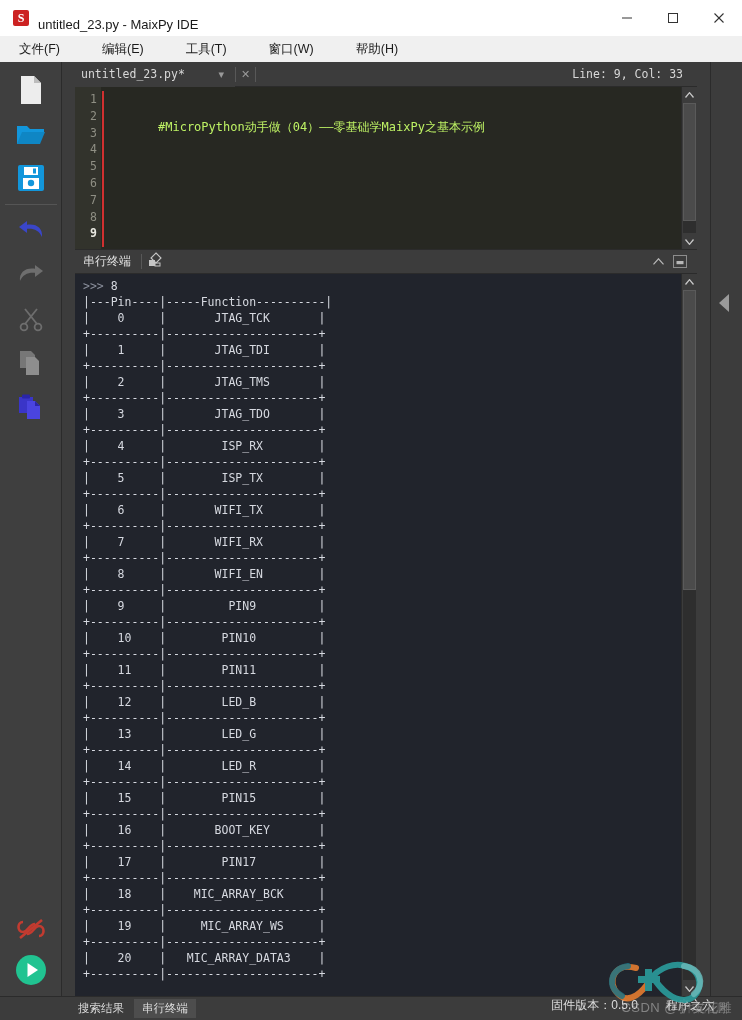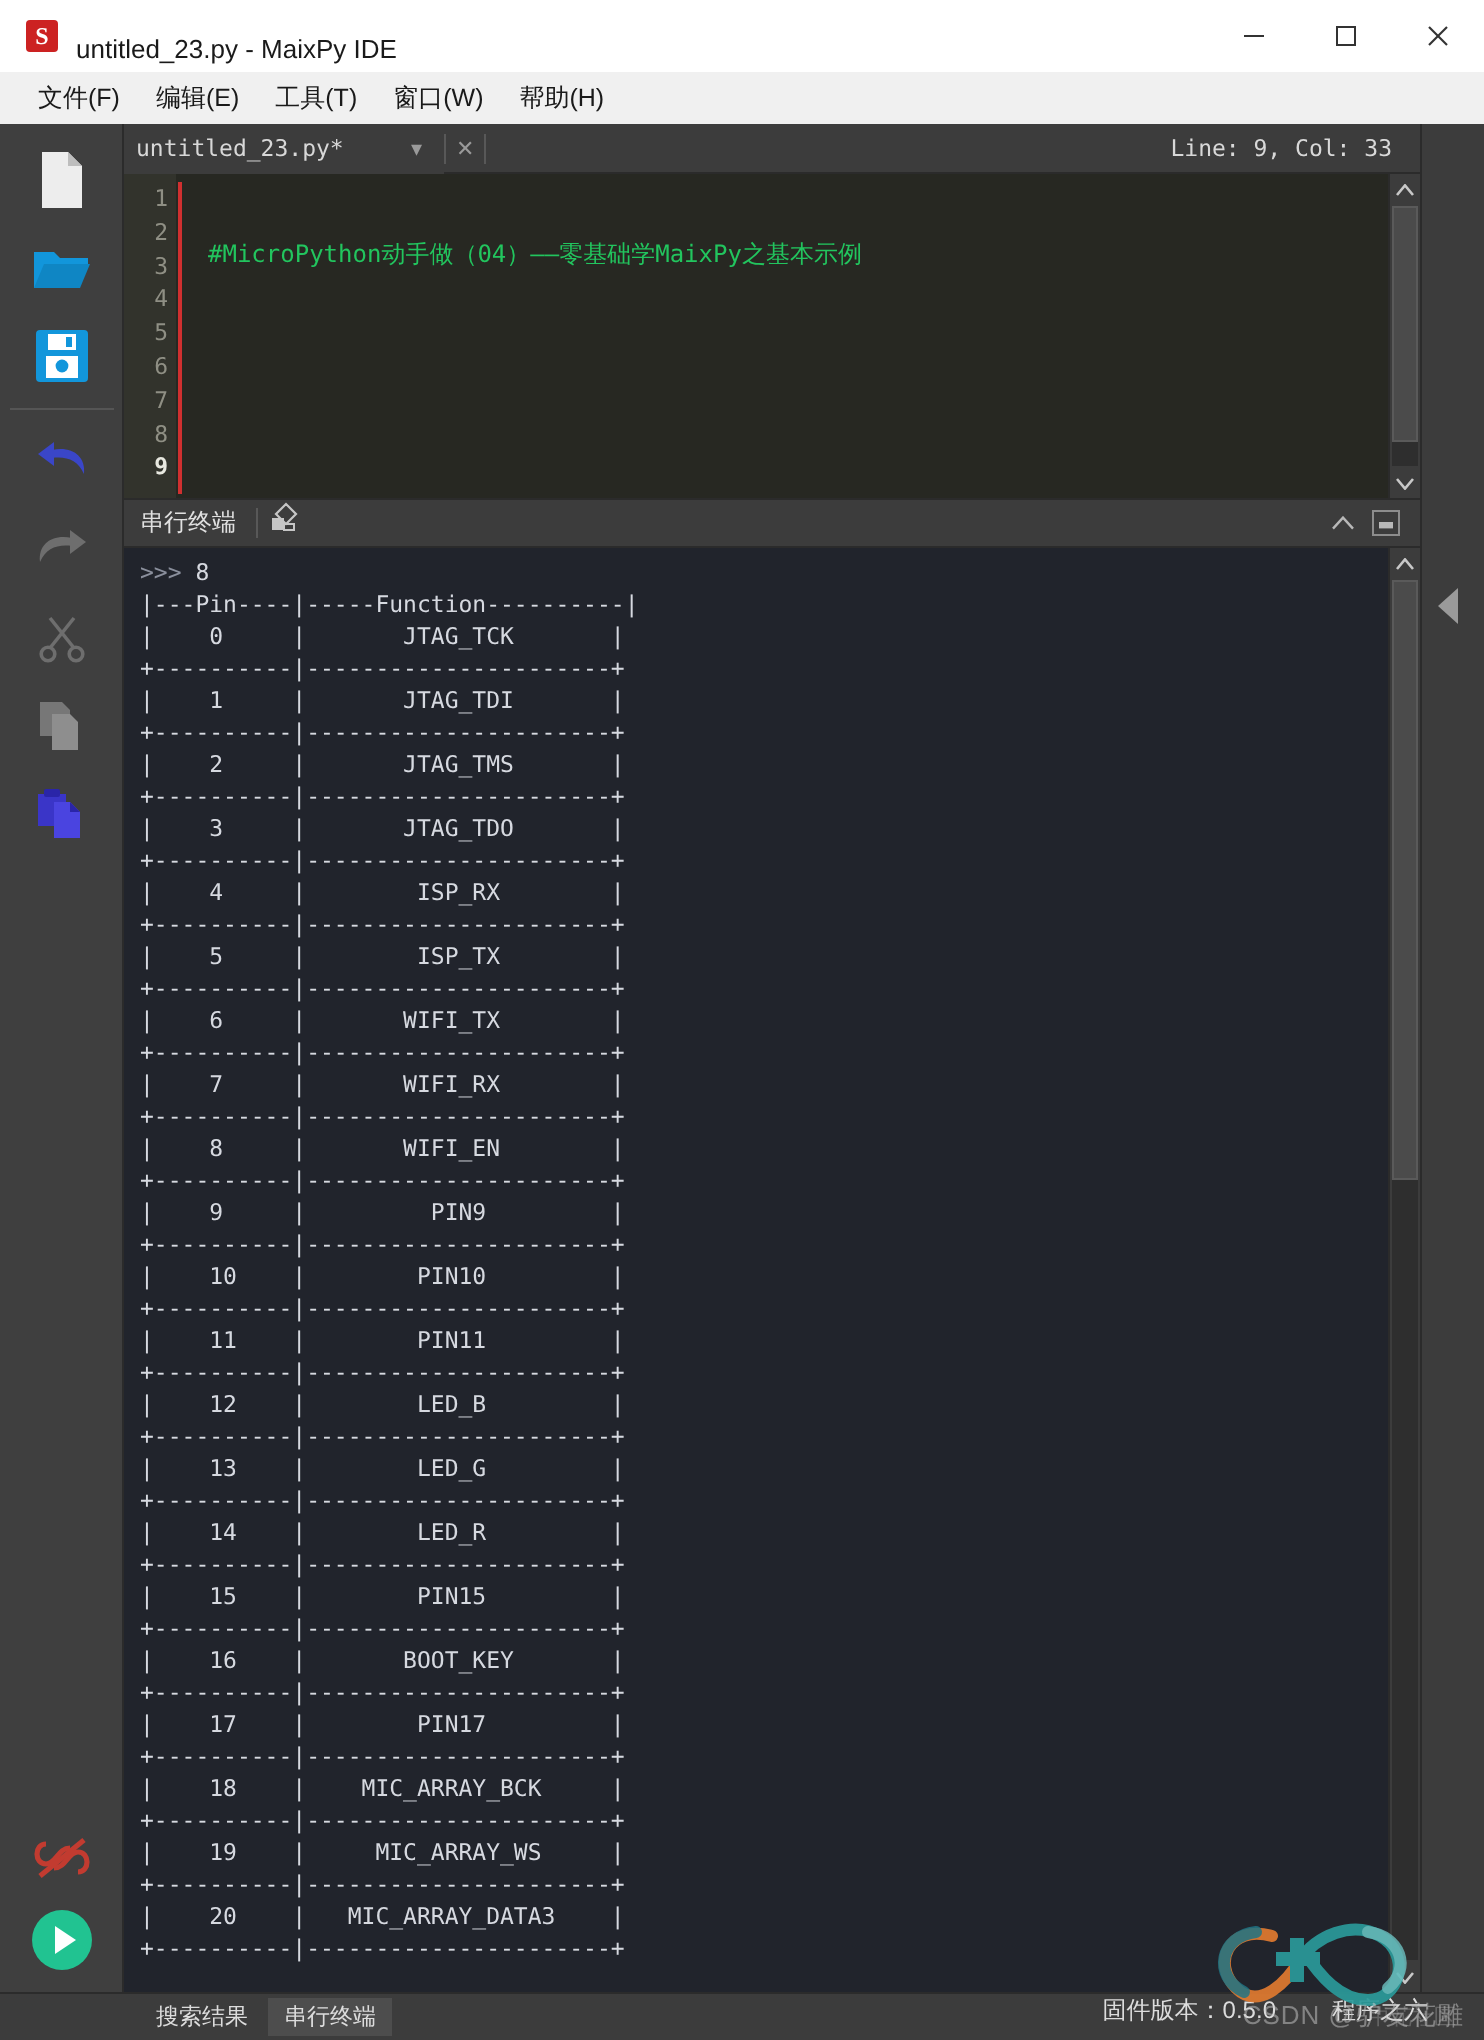--- a/index.html
+++ b/index.html
@@ -39,29 +39,29 @@
     width: 46px; height: 36px;
     display: flex; align-items: center; justify-content: center;
     color: #333;
   }
   .win-btn svg { display: block; }
 
   
   .menubar {
     height: 26px; background: #f0f0f0;
     display: flex; align-items: center;
-    flex: 0 0 26px; padding-left: 10px;
+    flex: 0 0 26px; padding-left: 10px; gap: 24px;
   }
   .menu-item {
     font-size: 12.5px; color: #1a1a1a;
     padding: 3px 9px; white-space: nowrap;
   }
 
   
-  .bodyrow { flex: 1; display: flex; min-height: 0; }
+  .bodyrow { flex: 1; display: flex; min-height: 0; gap: 13px; }
 
   
   .sidebar {
     width: 62px; background: #3f3f3f;
     border-right: 1px solid #2b2b2b;
     display: flex; flex-direction: column; align-items: center;
     padding-top: 6px;
     flex: 0 0 62px;
   }
   .tool {
@@ -127,21 +127,21 @@
     position: absolute; left: 1px; top: 4px; width: 2px; bottom: 2px;
     background: #d03030;
   }
   .code {
     flex: 1; padding: 4px 0 0 10px;
     font-family: "DejaVu Sans Mono", monospace;
     font-size: 12px; color: #e6e6e0;
     white-space: pre; overflow: hidden;
   }
   .code .ln { line-height: 16.8px; height: 16.8px; }
-  .cmt { color: #22c55e; }
+  .cmt { color: #bef264; margin-left: 41px; }
 
   
   .vscroll {
     width: 16px; background: #3c3c3c; flex: 0 0 16px;
     display: flex; flex-direction: column; align-items: center;
     border-left: 1px solid #2b2b2b;
   }
   .vscroll .arr {
     width: 16px; height: 15px; display: flex;
     align-items: center; justify-content: center; color: #c8c8c8; font-size: 9px;

